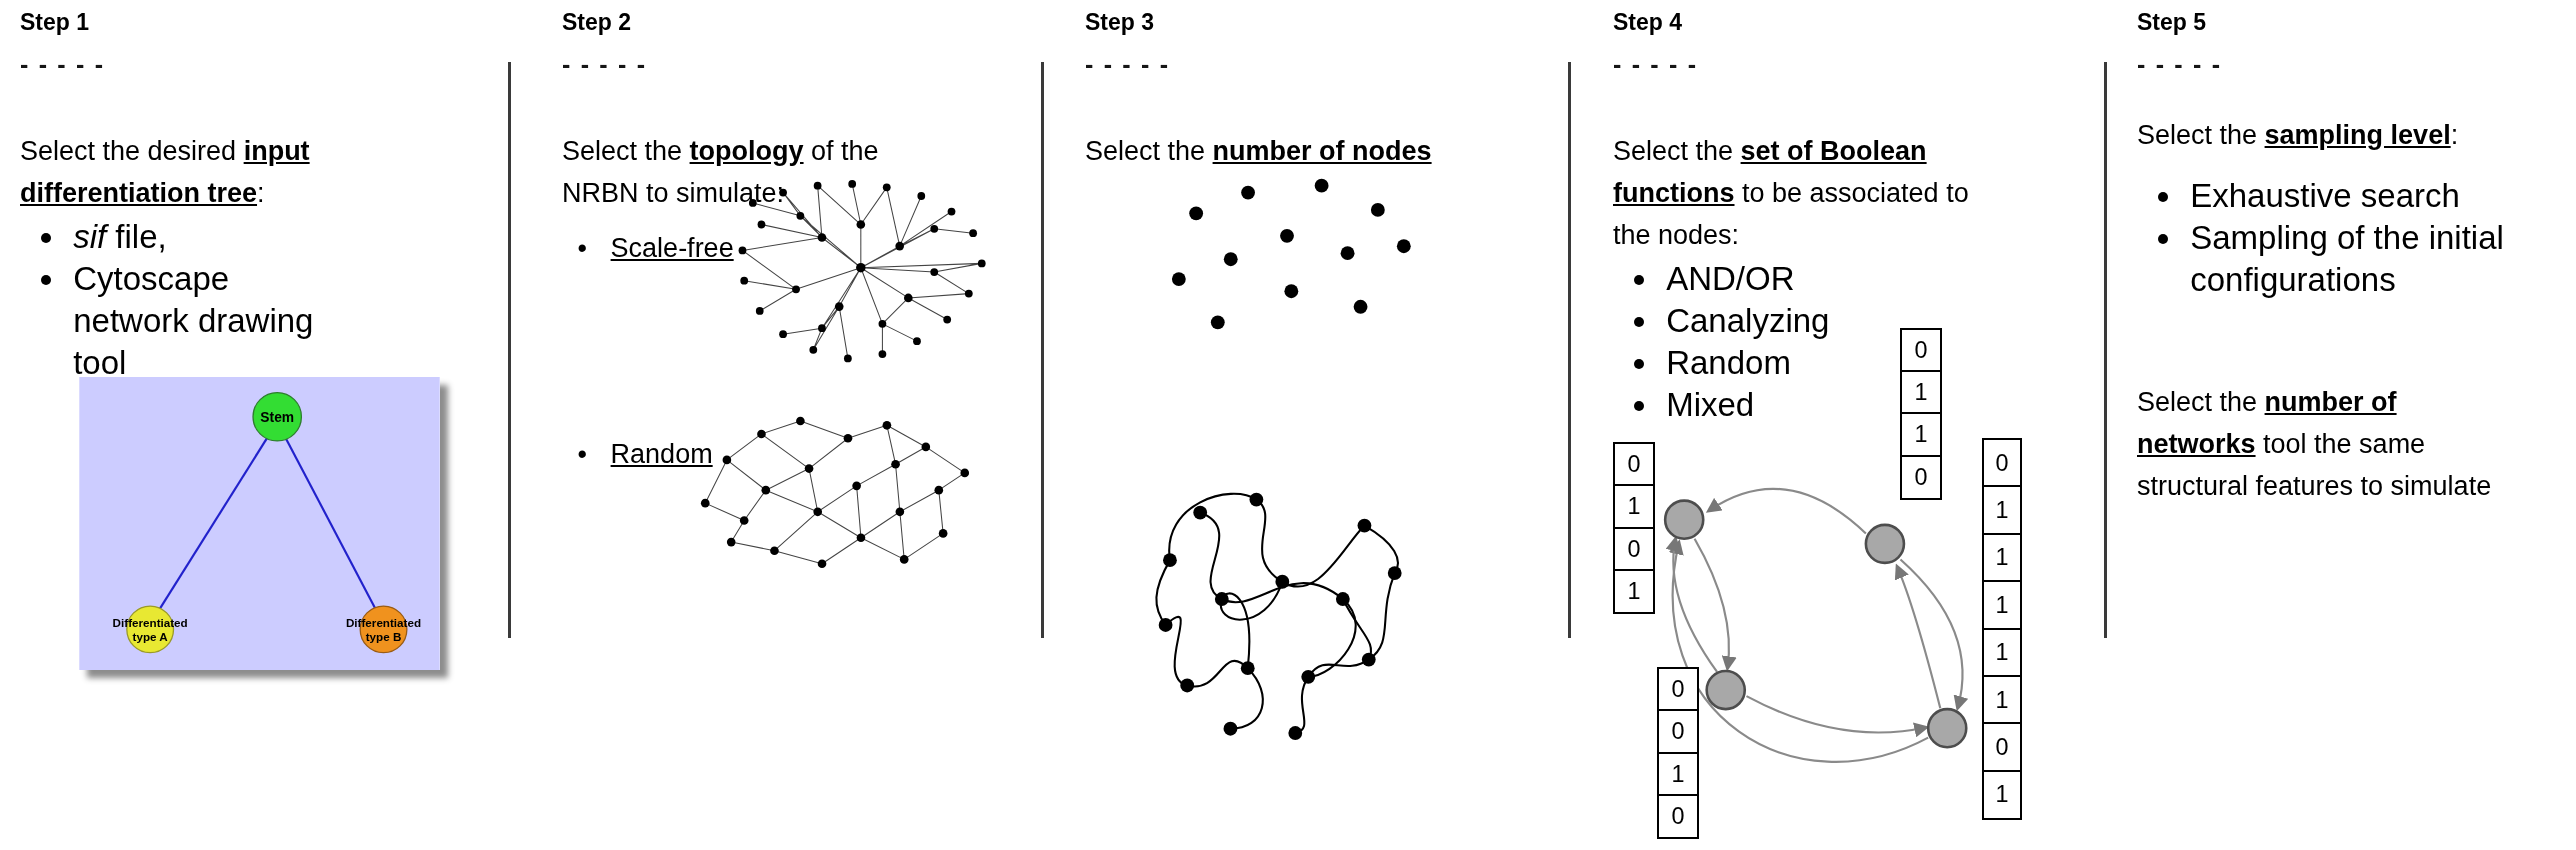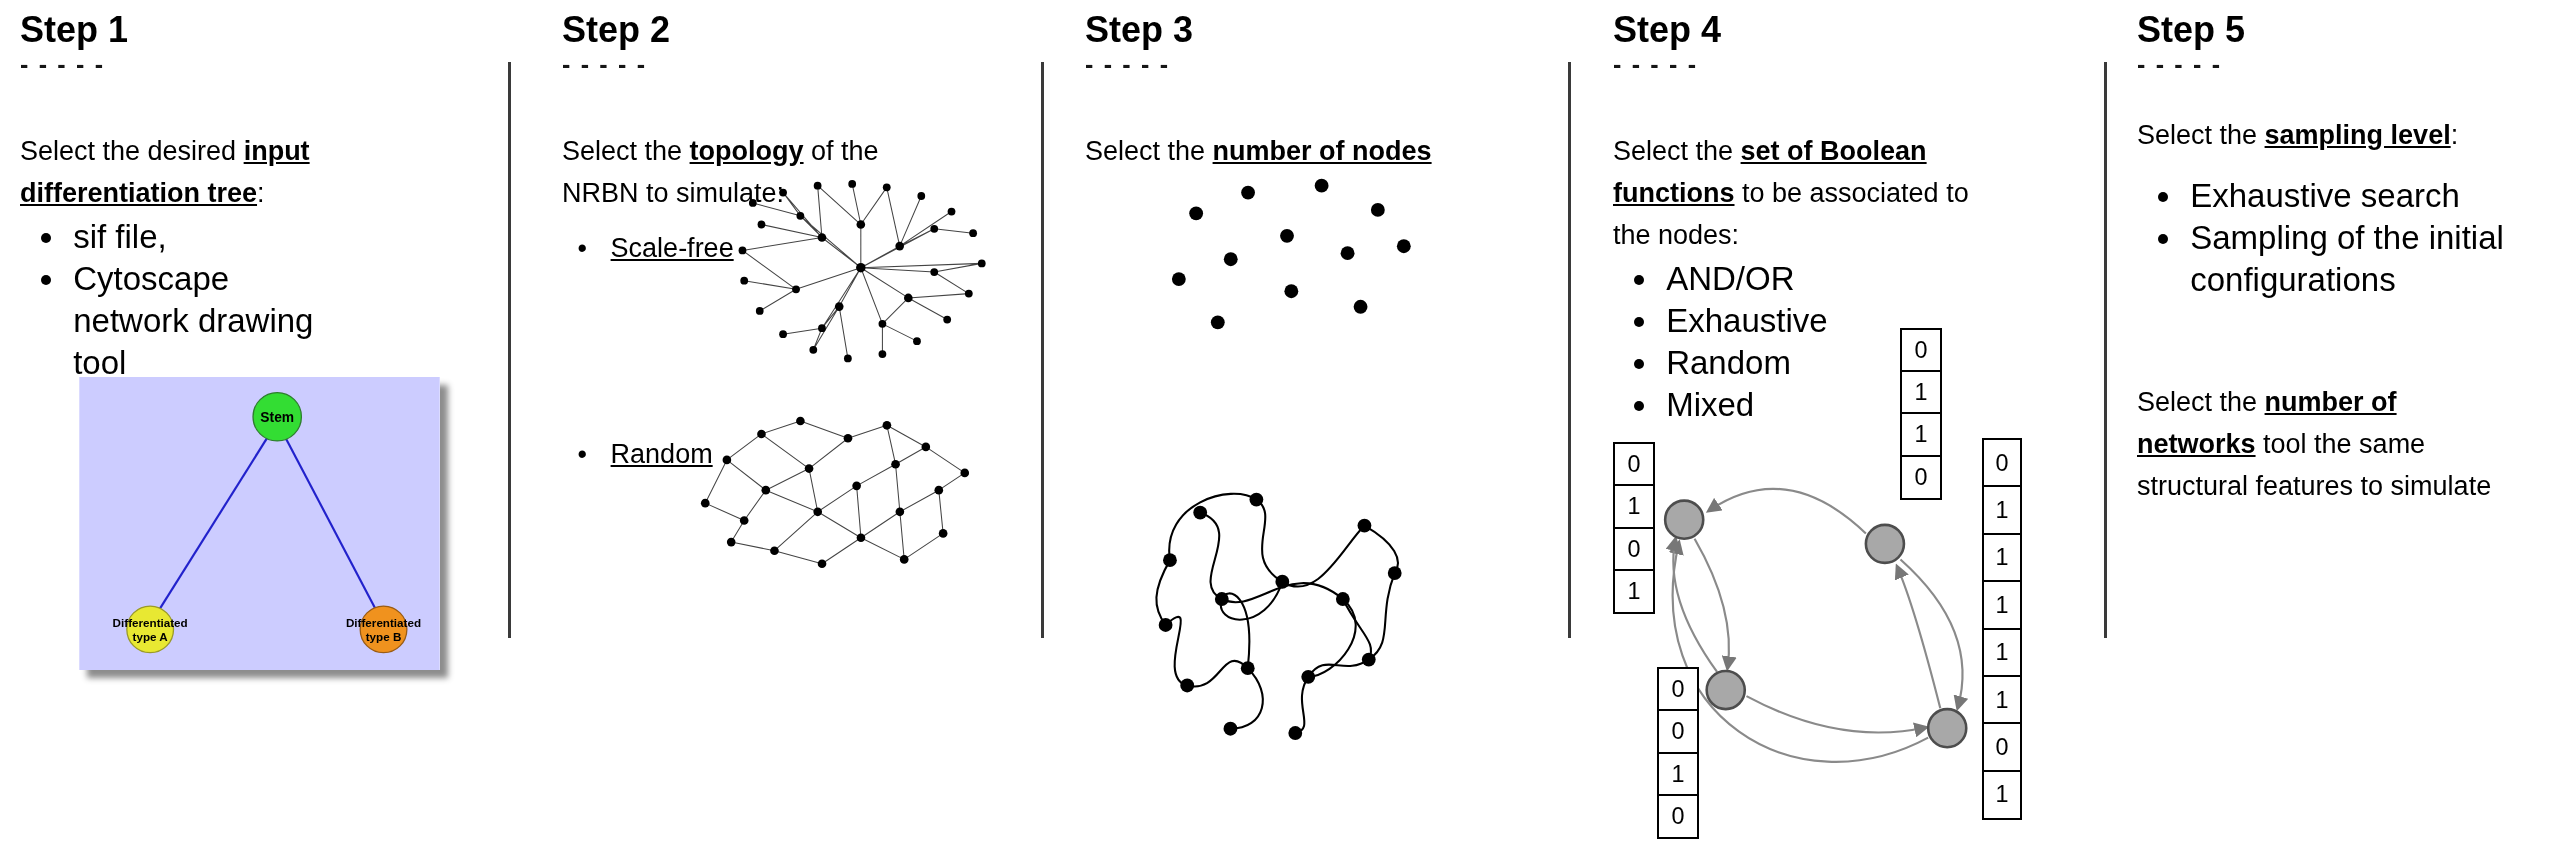--- a/index.html
+++ b/index.html
@@ -3,26 +3,26 @@
 <meta charset="utf-8">
 <style>
   * { margin:0; padding:0; box-sizing:border-box; }
   html,body { background:#ffffff; }
   body {
     width:2576px; height:851px; position:relative; overflow:hidden;
     font-family:"Liberation Sans", sans-serif; color:#000;
   }
   .divider { position:absolute; top:62px; height:576px; width:2.6px; background:#3a3a3a; }
   .col { position:absolute; top:0; height:851px; }
-  .step-title { position:absolute; top:8.7px; left:0; font-size:36px; font-weight:bold; }
+  .step-title { position:absolute; top:8.7px; left:0; font-size:23px; font-weight:bold; }
   .dashes { position:absolute; top:50px; left:0; font-size:25px; font-weight:bold; letter-spacing:1.7px; color:#161616; }
   .para { position:absolute; left:0; font-size:27px; }
   .para .line { line-height:42px; white-space:nowrap; }
   .b { font-weight:bold;text-decoration:underline; }
-  .i { }
+  .i { font-style:italic; }
   .bullets { position:absolute; left:0; font-size:33px; list-style:disc outside; padding-left:48px; }
   .bullets li { line-height:42px; padding-left:5.2px; }
   .abullet { position:absolute; font-size:27px; line-height:42px; white-space:nowrap;text-decoration:underline; }
   .abullet::before { content:"\2022"; display:inline-block; width:33px; }
   .graphic { position:absolute; }
   .tree-wrap { position:absolute; left:59px; top:377px; width:361px; height:293px; box-shadow:7.8px 7.8px 6px #8d8d8d; }
   .tree-label-big { font:bold 16px "Liberation Sans", sans-serif; }
   .tree-label { font:bold 13.5px "Liberation Sans", sans-serif; }
   .diagram { position:absolute; left:0; top:312px; width:485px; height:539px; }
   .diagram svg.overlay { position:absolute; left:0; top:0; }
@@ -211,21 +211,21 @@
 <section class="col" style="left:1613px;width:485px">
   <h2 class="step-title">Step 4</h2>
   <div class="dashes">- - - - -</div>
   <div class="para" style="top:130px">
     <div class="line"><span>Select the </span><span class="b">set of Boolean</span></div>
     <div class="line"><span class="b">functions</span><span> to be associated to</span></div>
     <div class="line"><span>the nodes:</span></div>
   </div>
   <ul class="bullets" style="top:258px;width:363px">
     <li><span>AND/OR</span></li>
-    <li><span>Exhaustive</span></li>
+    <li><span>Canalyzing</span></li>
     <li><span>Random</span></li>
     <li><span>Mixed</span></li>
   </ul>
 
   <div class="diagram">
     <svg class="overlay" width="485" height="539" viewBox="0 0 560 623">
       <defs>
         <marker id="arr" viewBox="0 0 10 10" refX="8" refY="5" markerWidth="7" markerHeight="7" orient="auto-start-reverse">
           <path d="M0,0 L10,5 L0,10 z" fill="#777"></path>
         </marker>

